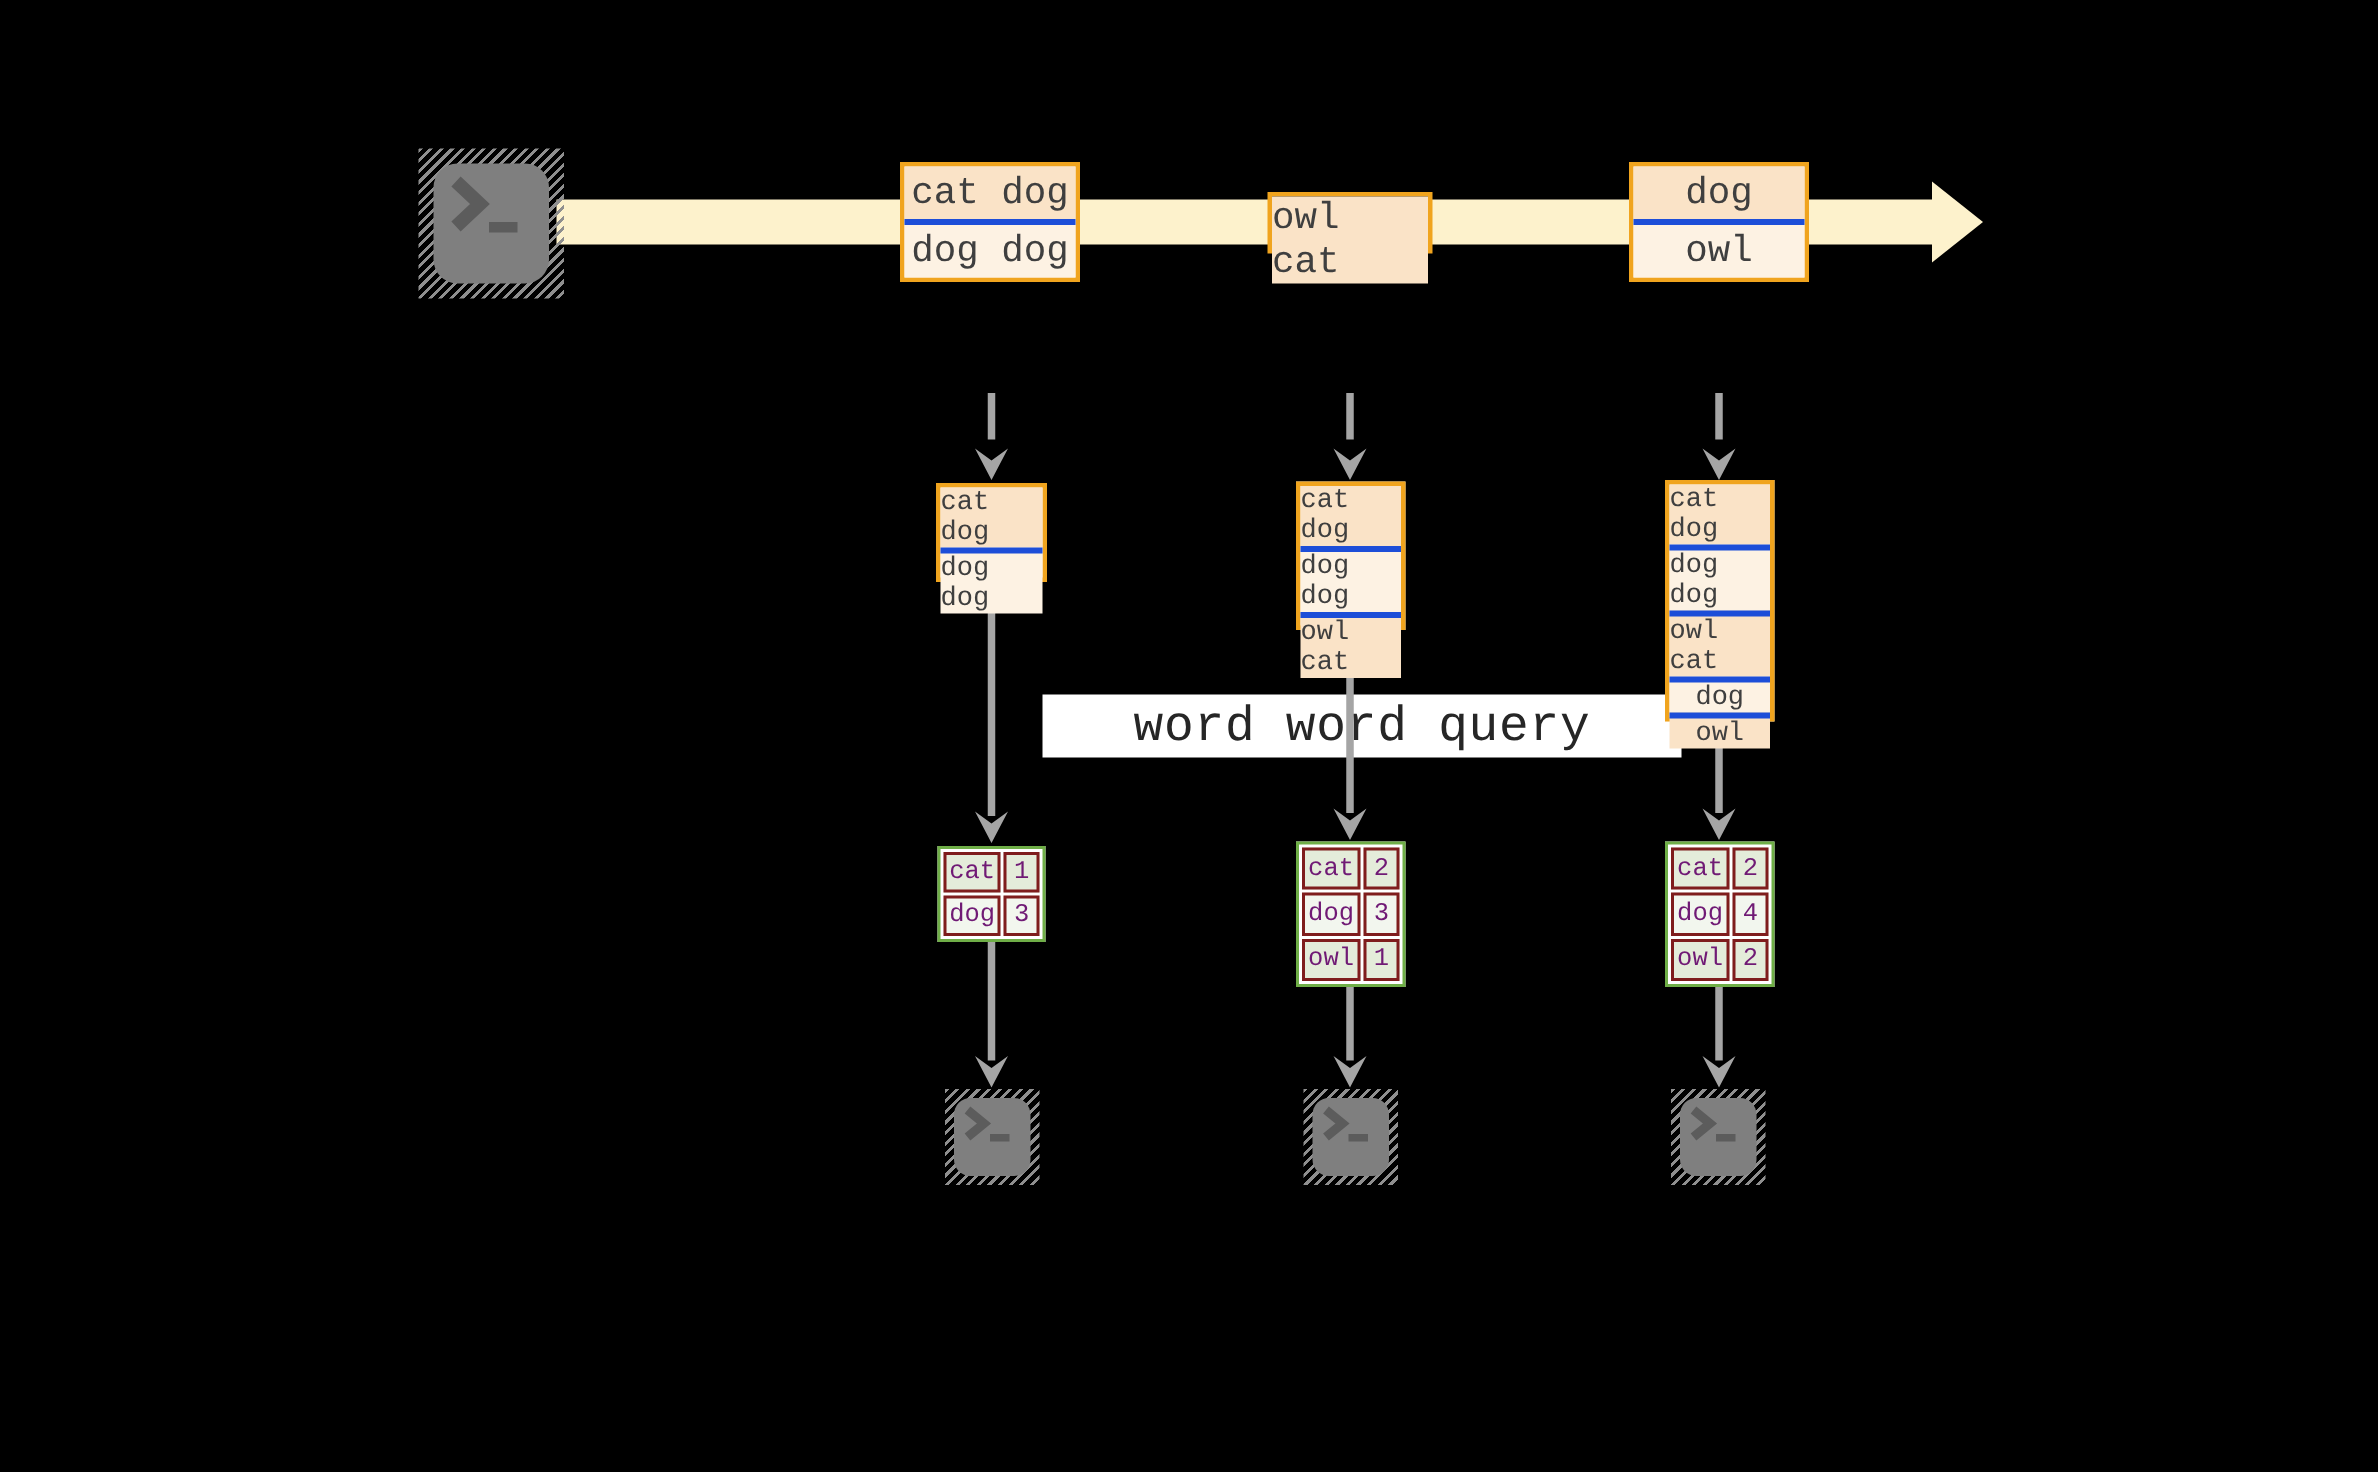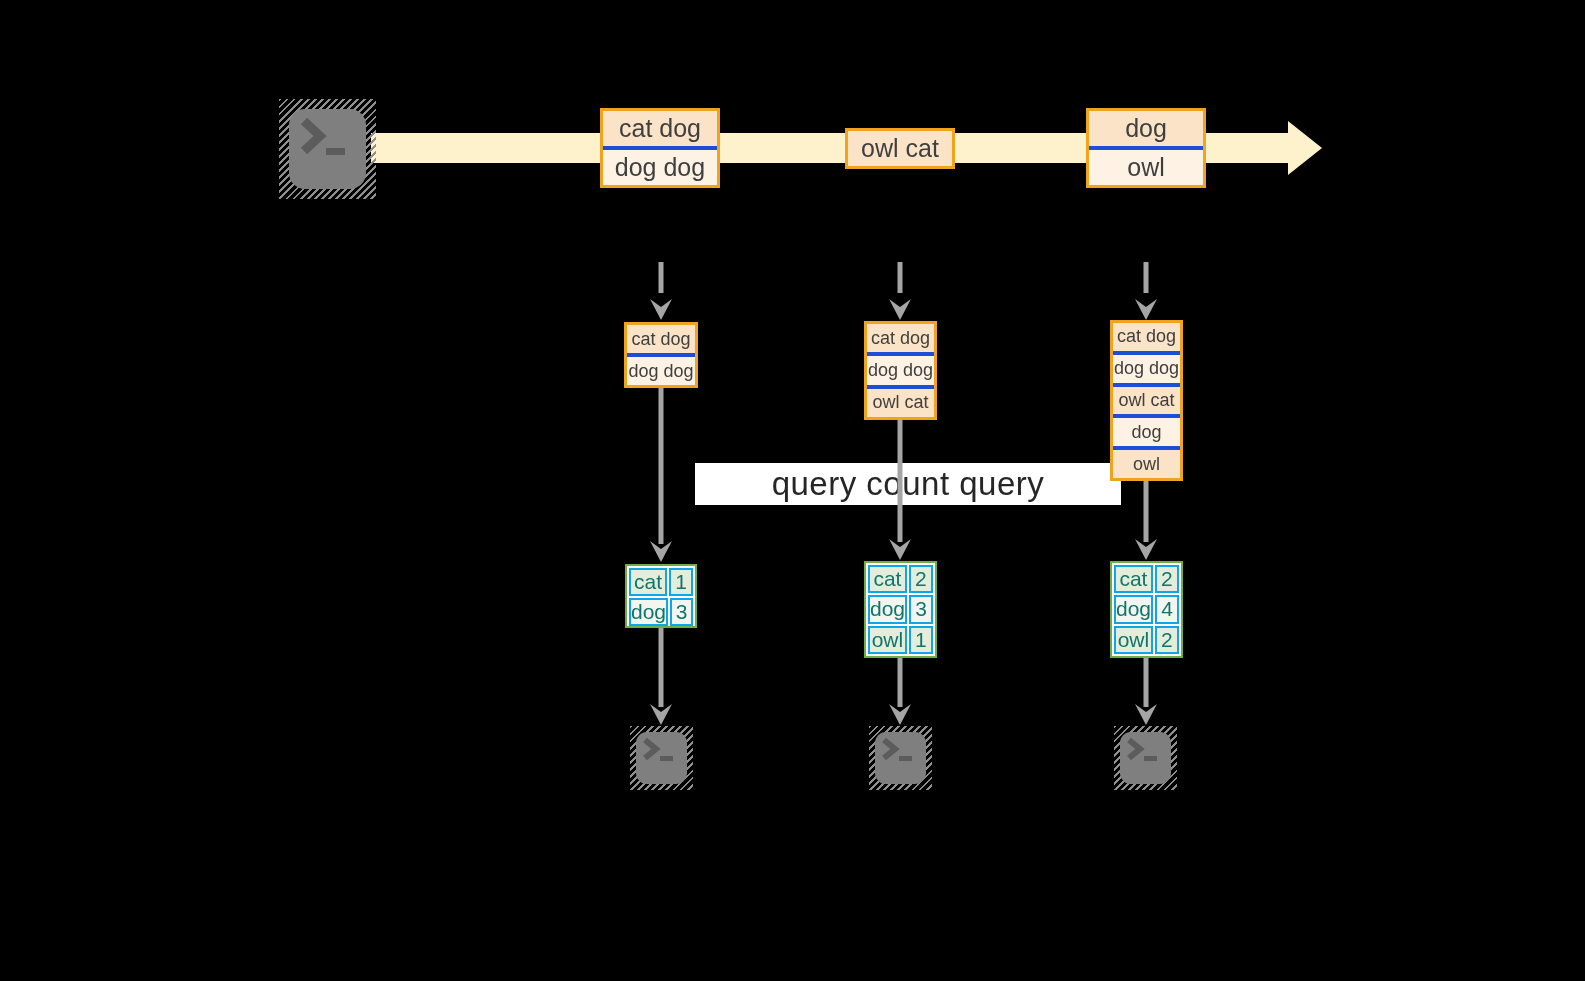--- a/index.html
+++ b/index.html
@@ -3,21 +3,21 @@
 <meta charset="utf-8">
 <style>
   * { box-sizing: border-box; margin: 0; padding: 0; }
   html, body { background: #000; }
   .canvas {
     position: relative;
     width: 1585px;
     height: 957px;
     background: #000000;
     overflow: hidden;
-    font-family: Liberation Sans, sans-serif;
+    font-family: Liberation Mono, monospace;
   }
   .abs { position: absolute; }
 
   
   .stream-band {
     left: 371px; top: 133px; width: 918px; height: 30px;
     background: #FDF2CC;
   }
   .stream-head {
     left: 1288px; top: 121px; width: 0; height: 0;
@@ -64,23 +64,23 @@
   
   .ctable {
     position: absolute;
     background: #FFFFFF;
     border: 2px solid #6FAE47;
     padding: 2px;
     display: flex; flex-direction: column; gap: 2px;
   }
   .ctable .trow { flex: 1; display: flex; gap: 2px; }
   .ctable .cell {
-    border: 2px solid #0ea5e9;
+    border: 2px solid #7f1d1d;
     display: flex; align-items: center; justify-content: center;
-    font-size: 21px; color: #0f766e;
+    font-size: 17px; color: #701a75;
   }
   .ctable .word { flex: 1.72; }
   .ctable .num  { flex: 1; }
   .gdark  .cell { background: #E4ECDA; }
   .glight .cell { background: #F2F6EE; }
 
   #ctable-1 { left: 625px; top: 564px; width: 72px; height: 64px; }
   #ctable-2 { left: 864px; top: 561px; width: 73px; height: 97px; }
   #ctable-3 { left: 1110px; top: 561px; width: 73px; height: 97px; }
 
@@ -135,21 +135,21 @@
   </div>
   <div class="obox batch" id="batch-2">
     <div class="orow fill-dark">owl cat</div>
   </div>
   <div class="obox batch" id="batch-3">
     <div class="orow fill-dark">dog</div>
     <div class="orow fill-light">owl</div>
   </div>
 
   <div class="abs qband">
-    <span class="qlabel">query count query</span>
+    <span class="qlabel">word word query</span>
   </div>
 
   <svg id="arrows">
     <g stroke="#A5A5A5" stroke-width="5" fill="none">
 
       <line x1="661" y1="262" x2="661" y2="293"></line>
       <line x1="900" y1="262" x2="900" y2="293"></line>
       <line x1="1146" y1="262" x2="1146" y2="293"></line>
 
       <line x1="661" y1="388" x2="661" y2="544"></line>

